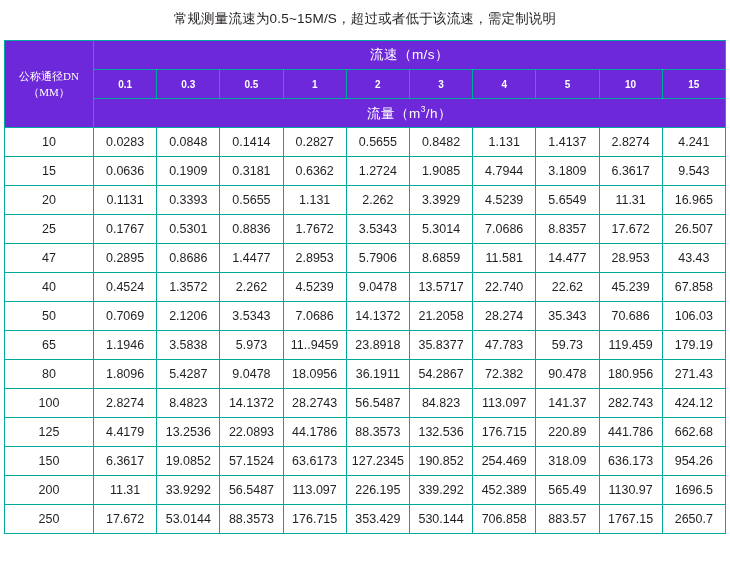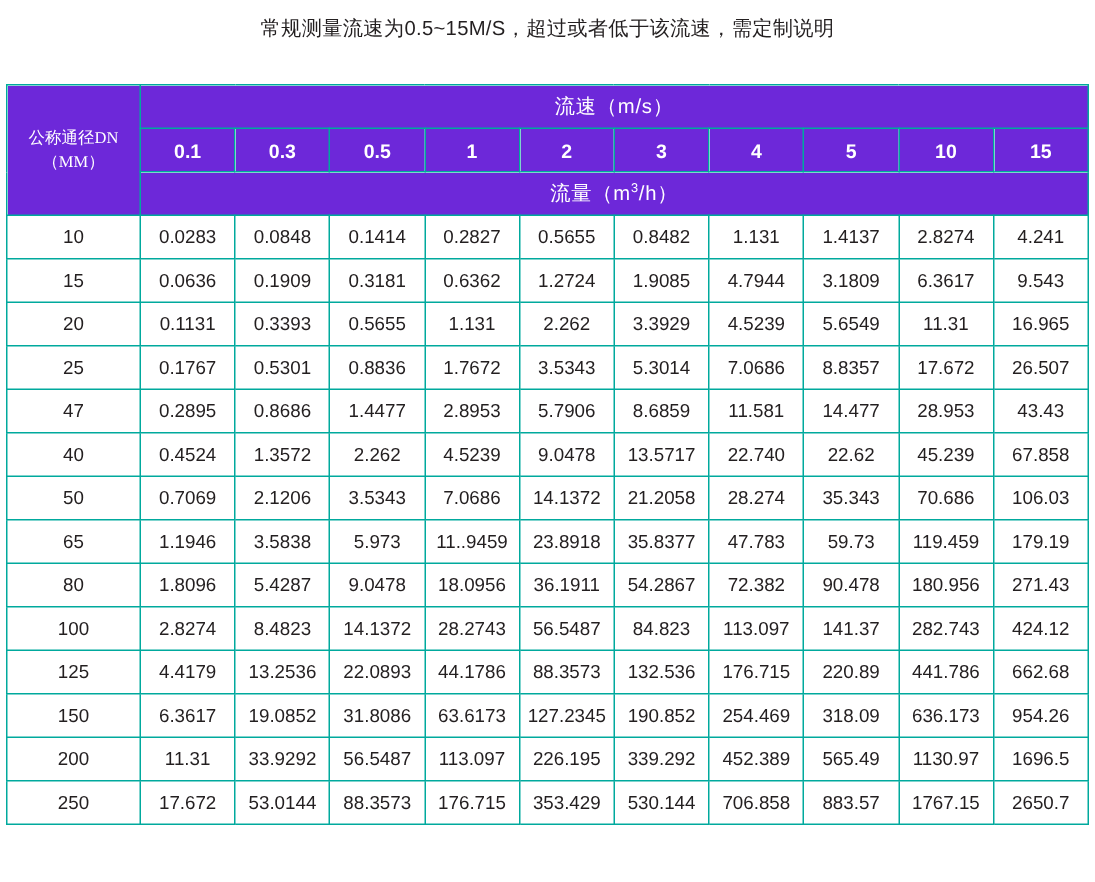--- a/index.html
+++ b/index.html
@@ -26,21 +26,21 @@
     font-weight: bold;
     color: #231f20;
     padding-top: 10px;
     letter-spacing: 0.5px;
   }
   .subtitle {
     text-align: center;
     font-size: 13.5px;
     color: #231f20;
     padding-top: 10px;
-    padding-bottom: 28px;
+    padding-bottom: 12px;
     letter-spacing: 0.2px;
   }
   table.flow-table {
     border-collapse: collapse;
     width: 722px;
     margin: 0 auto;
     table-layout: fixed;
   }
   table.flow-table th,
   table.flow-table td {
@@ -63,21 +63,21 @@
     line-height: 16px;
     width: 86px;
     padding: 2px 1px;
     font-family: Liberation Serif, serif;
   }
   thead th.speed-head {
     font-size: 13.5px;
     letter-spacing: 0.5px;
   }
   thead th.speed-val {
-    font-size: 13px;
+    font-size: 10px;
     font-weight: bold;
     margin-top: 44px;
   }
   thead tr.flow-row th {
     font-size: 13.5px;
     letter-spacing: 0.5px;
   }
   tbody td {
     background: #ffffff;
     color: #231f20;
@@ -263,21 +263,21 @@
         <td>132.536</td>
         <td>176.715</td>
         <td>220.89</td>
         <td>441.786</td>
         <td>662.68</td>
       </tr>
       <tr>
         <td class="dn">150</td>
         <td>6.3617</td>
         <td>19.0852</td>
-        <td>31.8086</td>
+        <td>57.1524</td>
         <td>63.6173</td>
         <td>127.2345</td>
         <td>190.852</td>
         <td>254.469</td>
         <td>318.09</td>
         <td>636.173</td>
         <td>954.26</td>
       </tr>
       <tr>
         <td class="dn">200</td>

